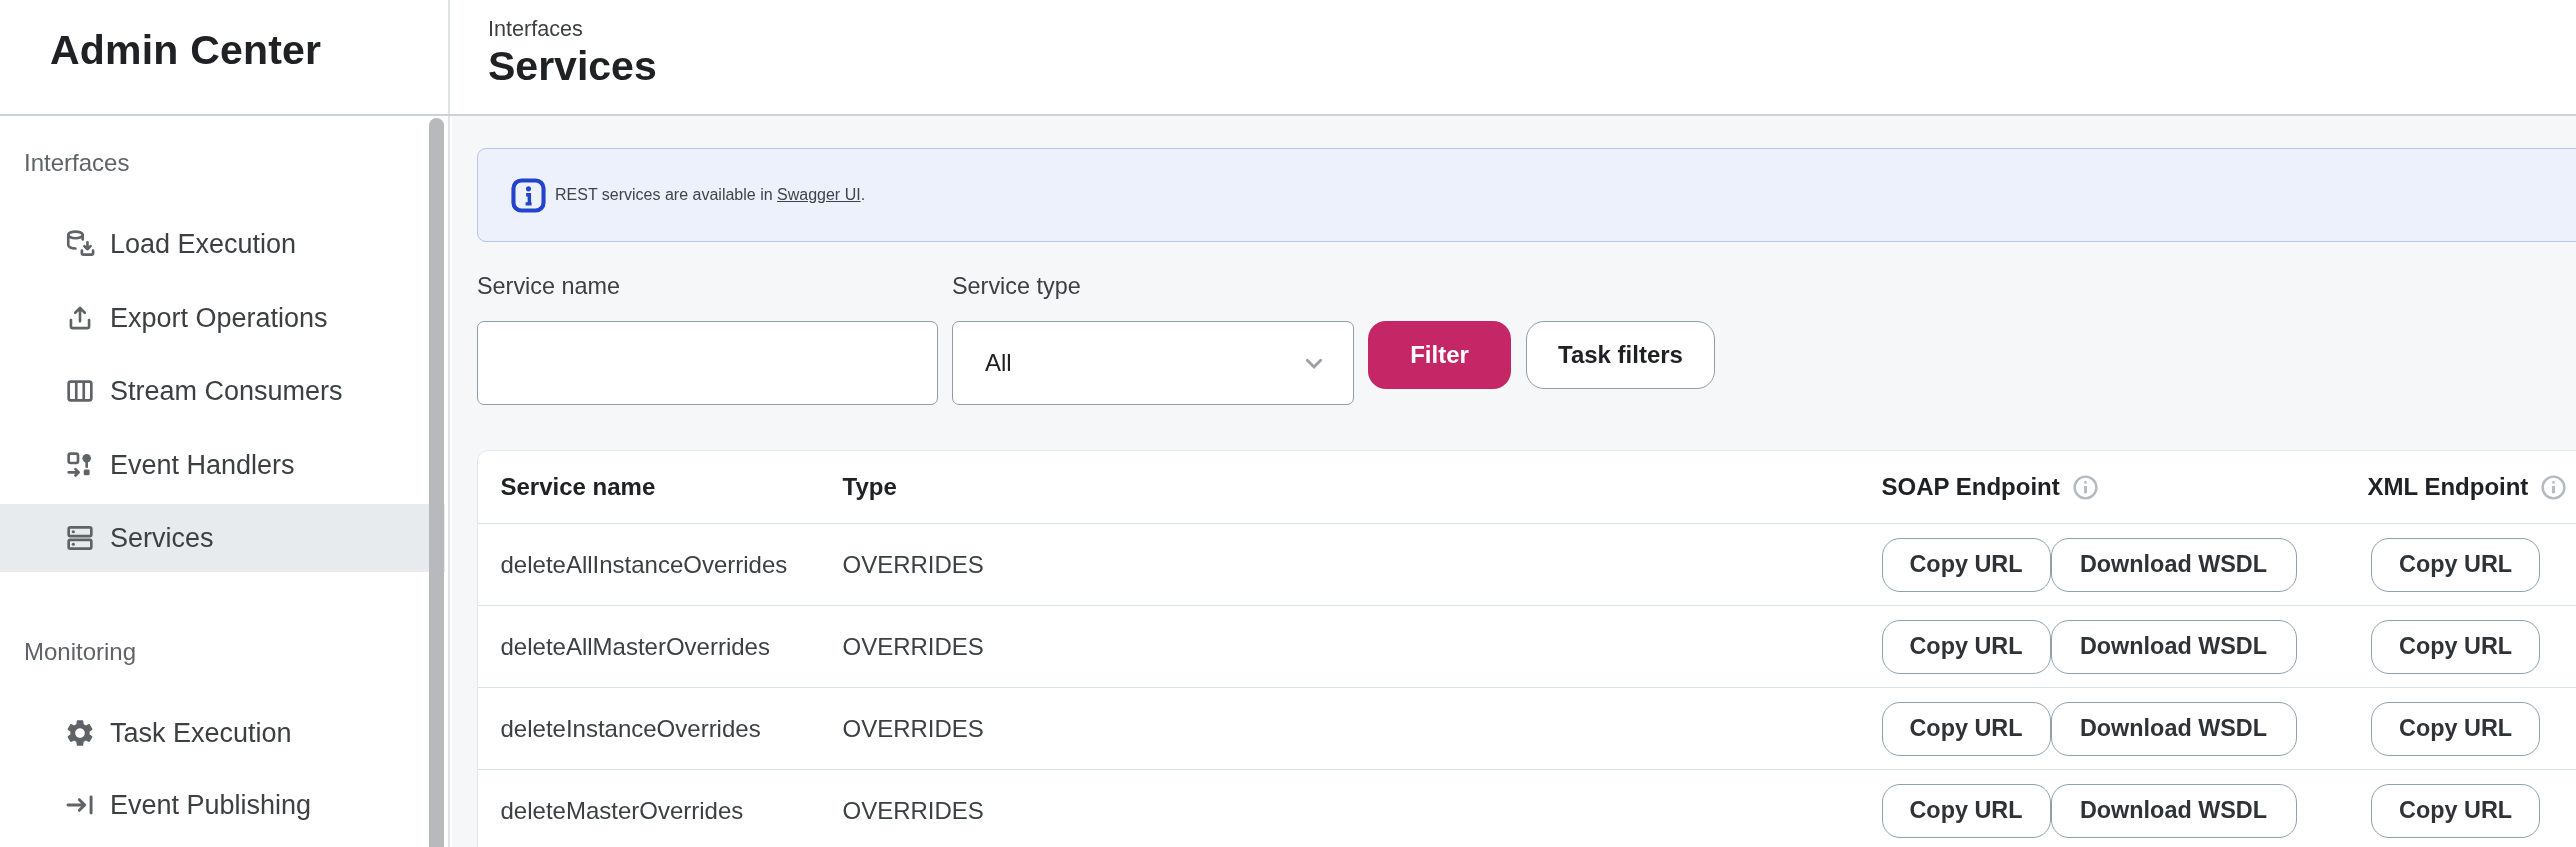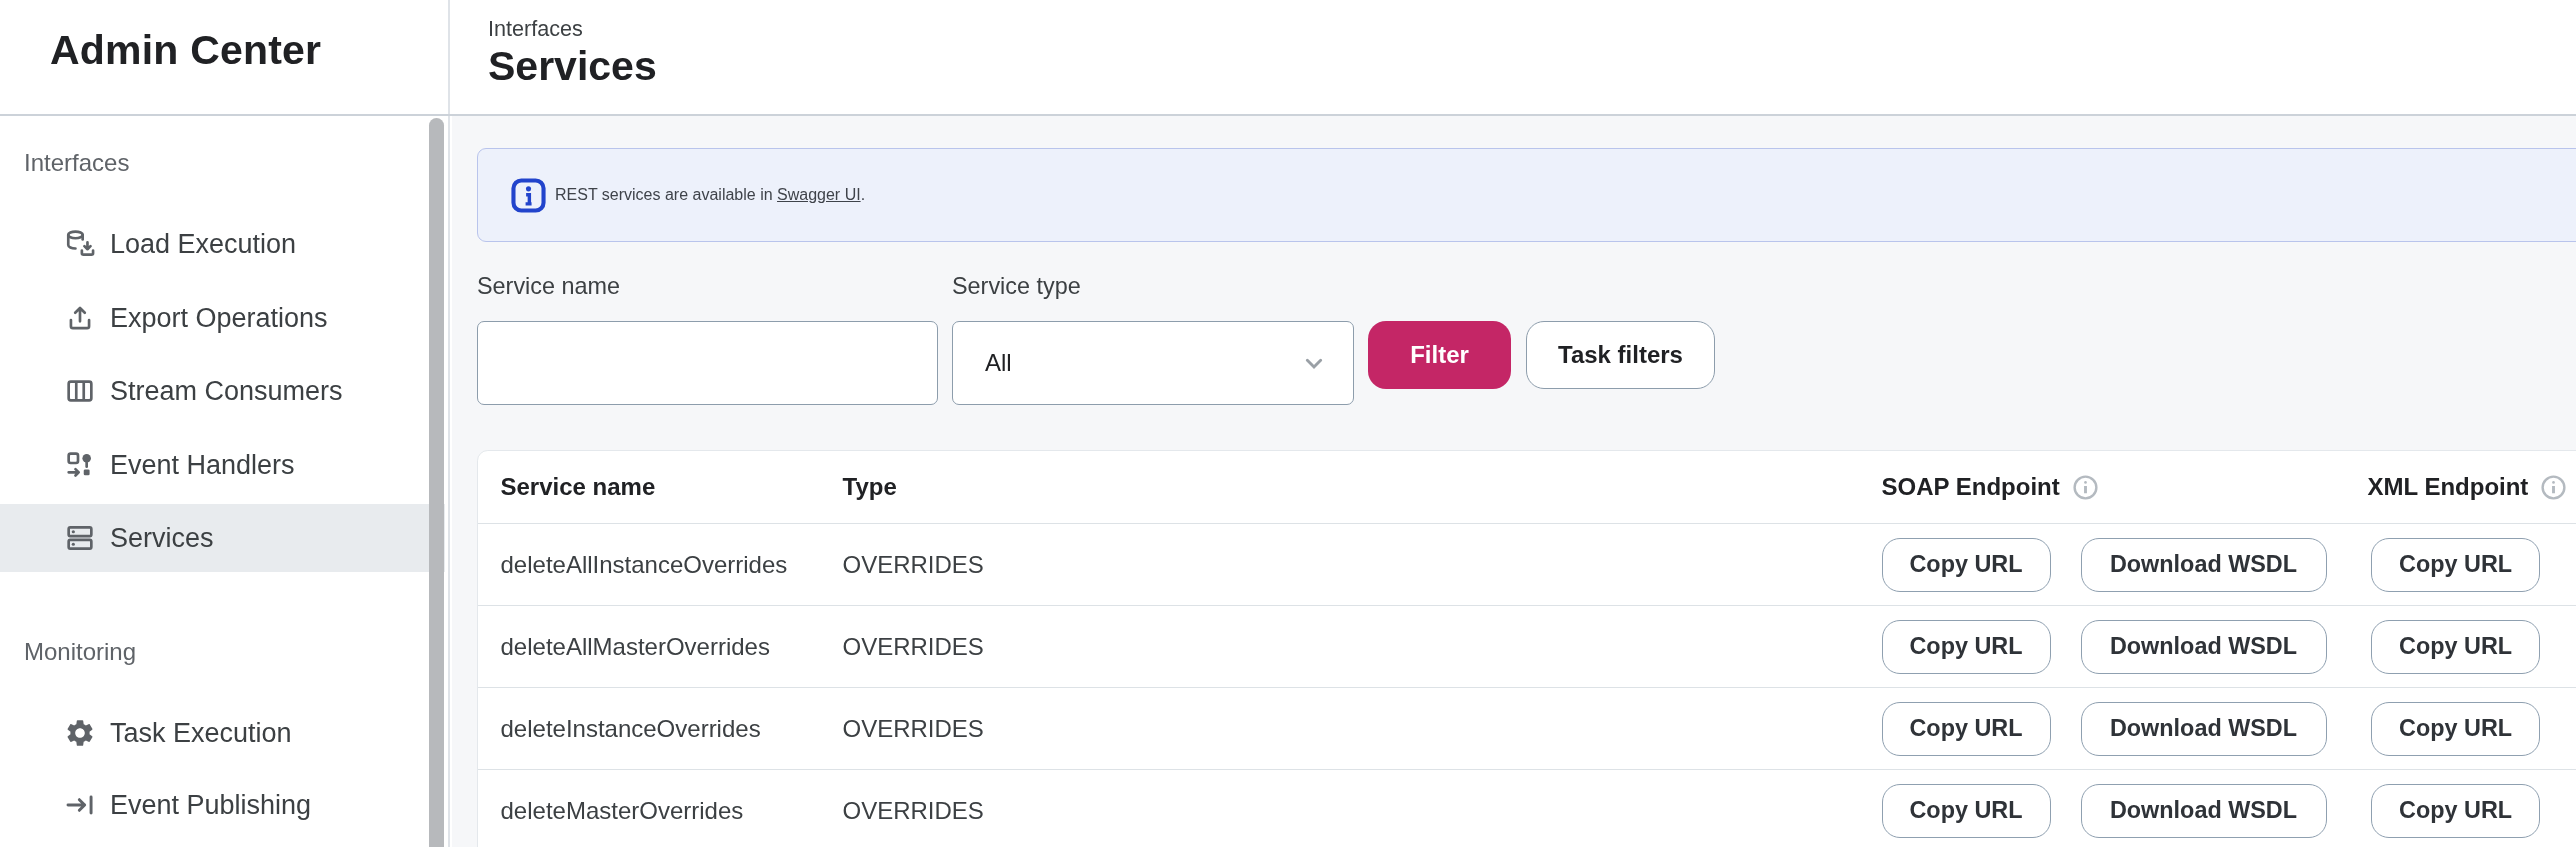--- a/index.html
+++ b/index.html
@@ -45,21 +45,21 @@
   .clear-btn { position: absolute; left: 1526px; top: 321px; width: 189px; height: 68px; background: #ffffff; color: #202124; font-size: 24px; border: 1.8px solid #8d9dac; }
 
   
   .table-card { position: absolute; left: 477px; top: 450px; right: -12.6px; bottom: -18px;
     background: #ffffff; border: 0.9px solid #e4e8ec; border-radius: 10.8px; overflow: hidden; }
   .thead, .trow { display: grid; grid-template-columns: 342px 1039px 486px 1fr; padding-left: 22.5px; align-items: center; }
   .thead { height: 72px; }
   .th { font-size: 24px; font-weight: 700; color: #202124; display: flex; align-items: center; gap: 10.8px; }
   .trow { height: 82px; border-top: 1.8px solid #dde2e6; }
   .td { font-size: 24px; color: #3c4043; }
-  .cell-buttons { display: flex; gap: 30px; align-items: center; }
+  .cell-buttons { display: flex; align-items: center; }
   .row-btn { height: 54px; background: #ffffff; border: 1.8px solid #8fa0b0; color: #2f3338; font-size: 23.4px; }
   .copy-btn { width: 169px; }
   .wsdl-btn { width: 246px; }
   .xml-cell { margin-left: 3.6px; }
 </style>
 </head>
 <body>
 
 <div id="app">
 

